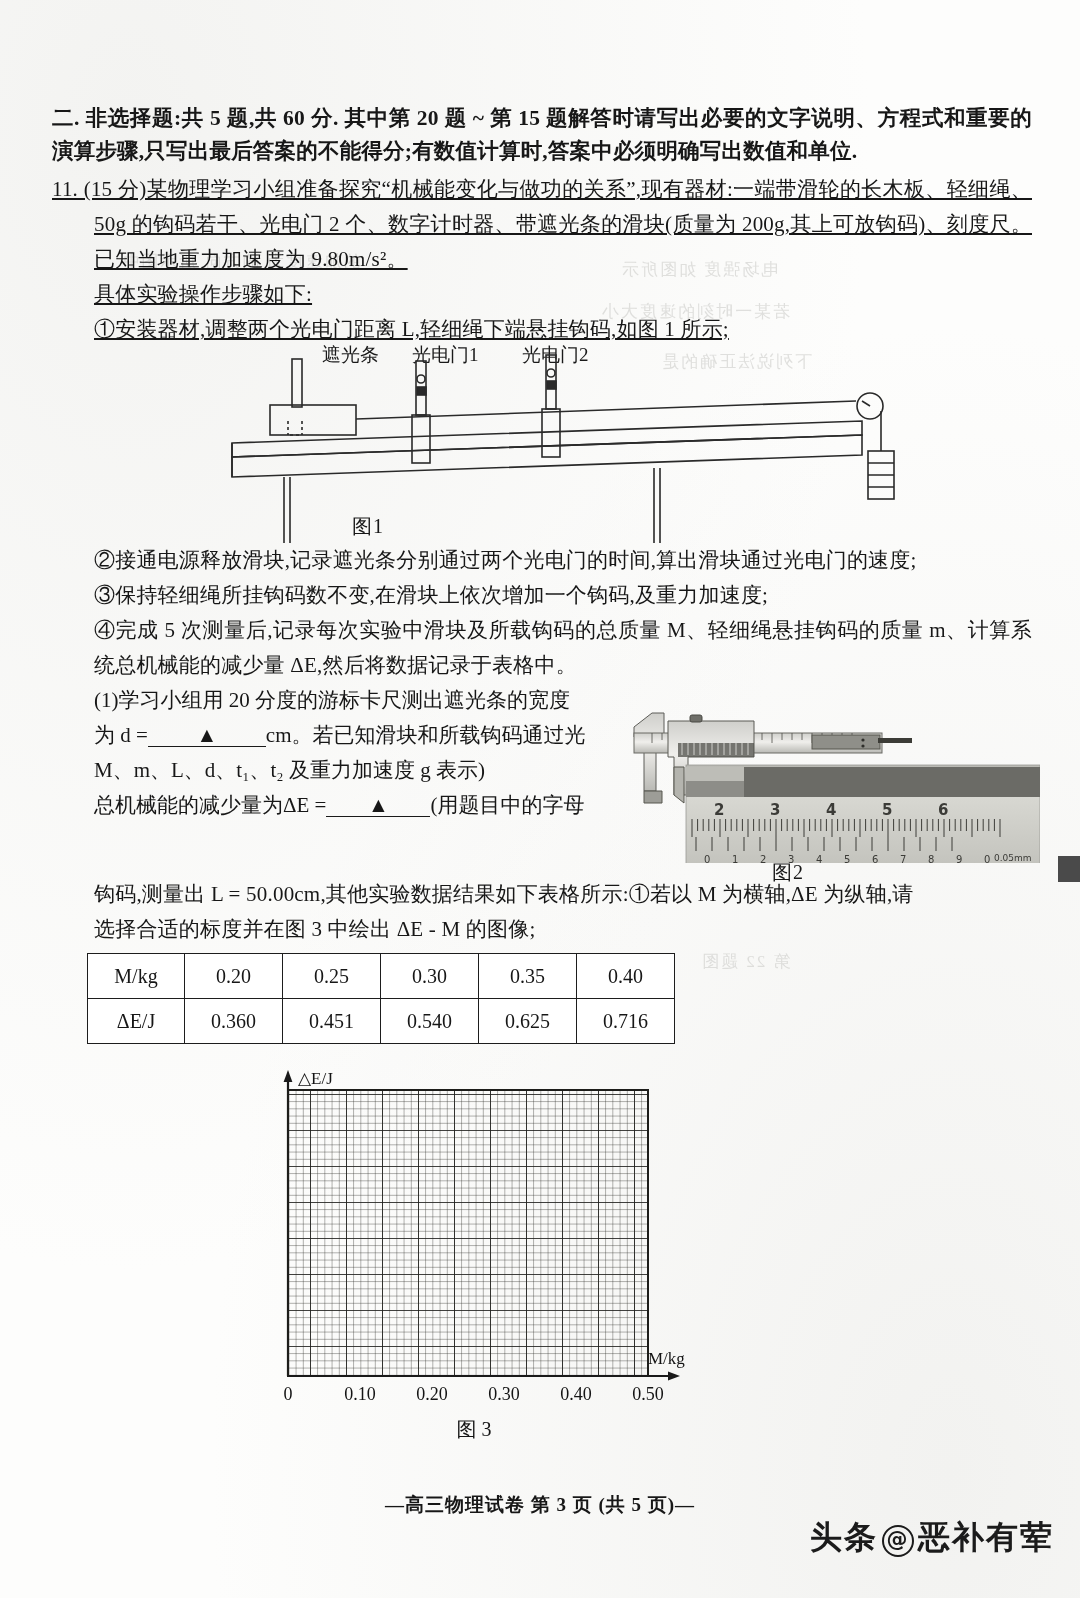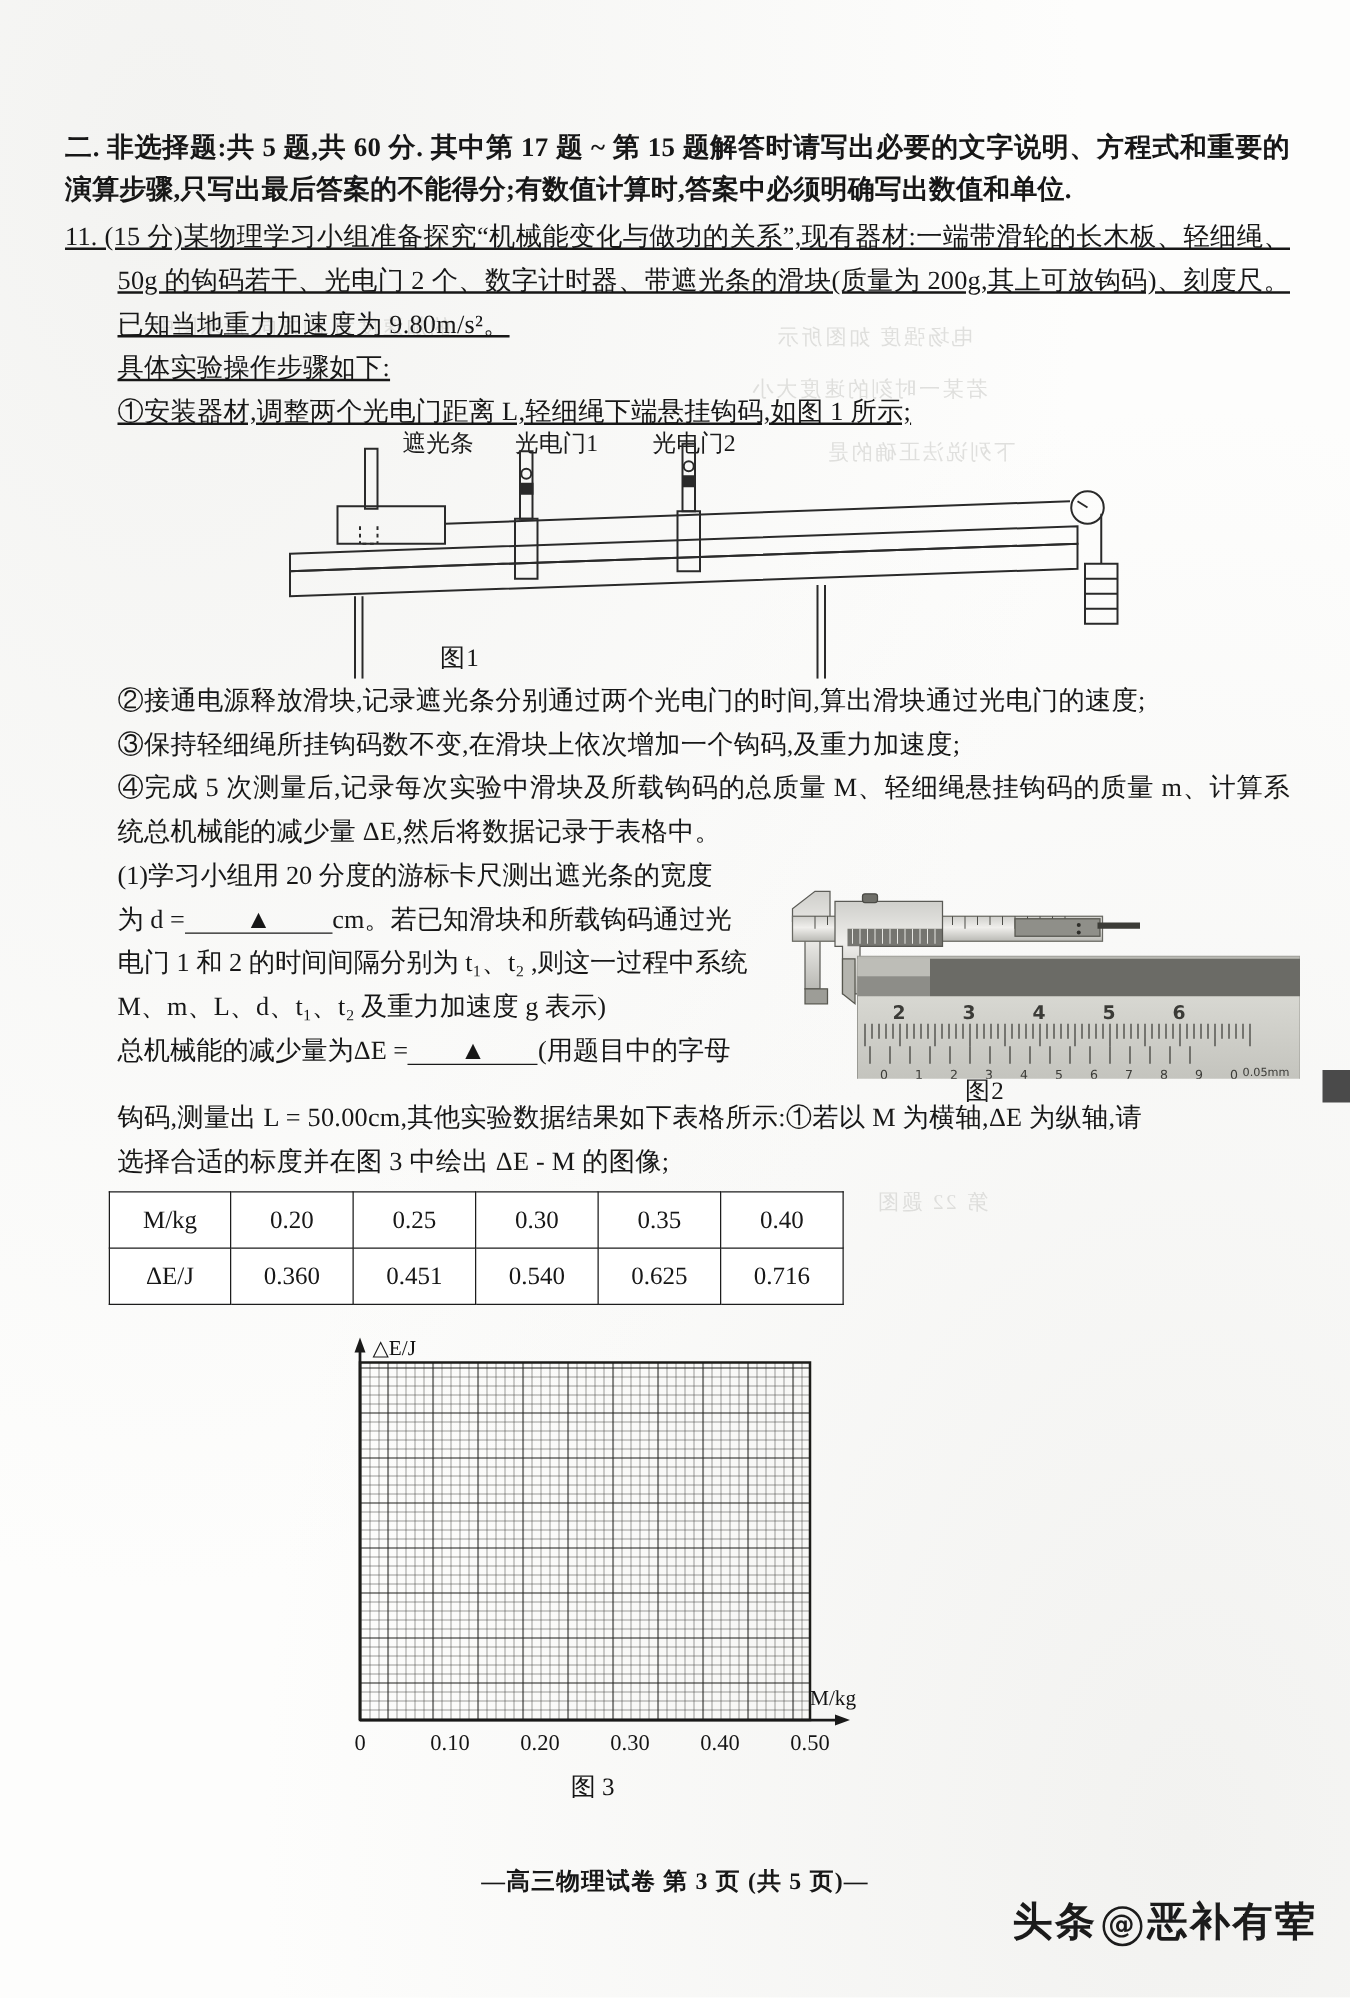--- a/index.html
+++ b/index.html
@@ -96,21 +96,21 @@
 <div class="page">
 
   <div class="ghost" style="left:120px;top:250px;">的加速度为 的方向 所示图中</div>
   <div class="ghost" style="left:620px;top:258px;">电场强度 如图所示</div>
   <div class="ghost" style="left:600px;top:300px;">若某一时刻的速度大小</div>
   <div class="ghost" style="left:660px;top:350px;">下列说法正确的是</div>
   <div class="ghost" style="left:700px;top:950px;">第 22 题图</div>
 
   <div class="content">
 
-    <div class="sec-head">二. 非选择题:共 5 题,共 60 分. 其中第 17 题 ~ 第 15 题解答时请写出必要的文字说明、方程式和重要的演算步骤,只写出最后答案的不能得分;有数值计算时,答案中必须明确写出数值和单位.</div>
+    <div class="sec-head">二. 非选择题:共 5 题,共 60 分. 其中第 20 题 ~ 第 15 题解答时请写出必要的文字说明、方程式和重要的演算步骤,只写出最后答案的不能得分;有数值计算时,答案中必须明确写出数值和单位.</div>
 
     <div class="q-body" style="margin-top:4px;text-decoration:underline;">
       <div class="para indent-hang">11. (15 分)某物理学习小组准备探究“机械能变化与做功的关系”,现有器材:一端带滑轮的长木板、轻细绳、50g 的钩码若干、光电门 2 个、数字计时器、带遮光条的滑块(质量为 200g,其上可放钩码)、刻度尺。已知当地重力加速度为 9.80m/s²。</div>
       <div class="para" style="padding-left:42px;">具体实验操作步骤如下:</div>
       <div class="para" style="padding-left:42px;">①安装器材,调整两个光电门距离 L,轻细绳下端悬挂钩码,如图 1 所示;</div>
     </div>
 
     <div class="fig1-wrap">
       <svg width="700" height="200" viewBox="0 0 700 200" style="position:absolute;left:170px;top:-6px;">
         <g fill="none" stroke="#2a2a2a" stroke-width="1.6">
@@ -159,21 +159,20 @@
       <div class="para" style="padding-left:42px;">③保持轻细绳所挂钩码数不变,在滑块上依次增加一个钩码,及重力加速度;</div>
       <div class="para indent2" style="text-indent:0;">④完成 5 次测量后,记录每次实验中滑块及所载钩码的总质量 M、轻细绳悬挂钩码的质量 m、计算系统总机械能的减少量 ΔE,然后将数据记录于表格中。</div>
     </div>
 
     <div class="row-caliper">
       <div class="q1-text" style="padding-left:42px;">
         <div>(1)学习小组用 20 分度的游标卡尺测出遮光条的宽度</div>
         <div>
           <span>为 d =</span><span class="blank">▲</span><span>cm。若已知滑块和所载钩码通过光</span>
         </div>
-        <div>电门 1 和 2 的时间间隔分别为 t₁、t₂ ,则这一过程中系统</div>
         <div>M、m、L、d、t₁、t₂ 及重力加速度 g 表示)</div>
         <div>
           <span>总机械能的减少量为ΔE =</span><span class="blank sm">▲</span><span>(用题目中的字母</span>
         </div>
       </div>
 
       <div class="caliper-box">
         <svg width="418" height="172" viewBox="0 0 418 172">
           <defs>
             <linearGradient id="steel" x1="0" y1="0" x2="0" y2="1">

